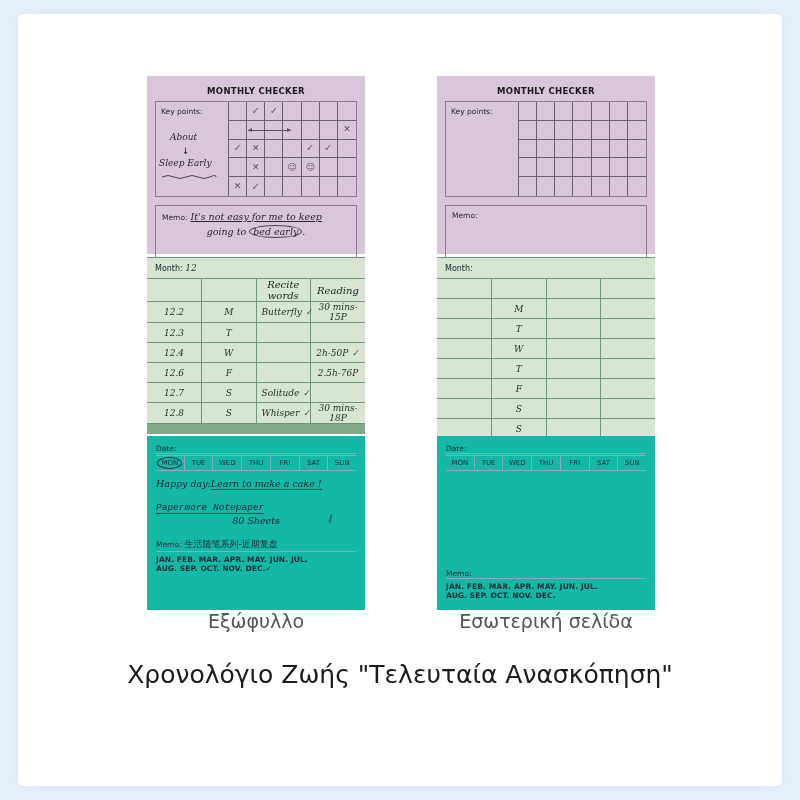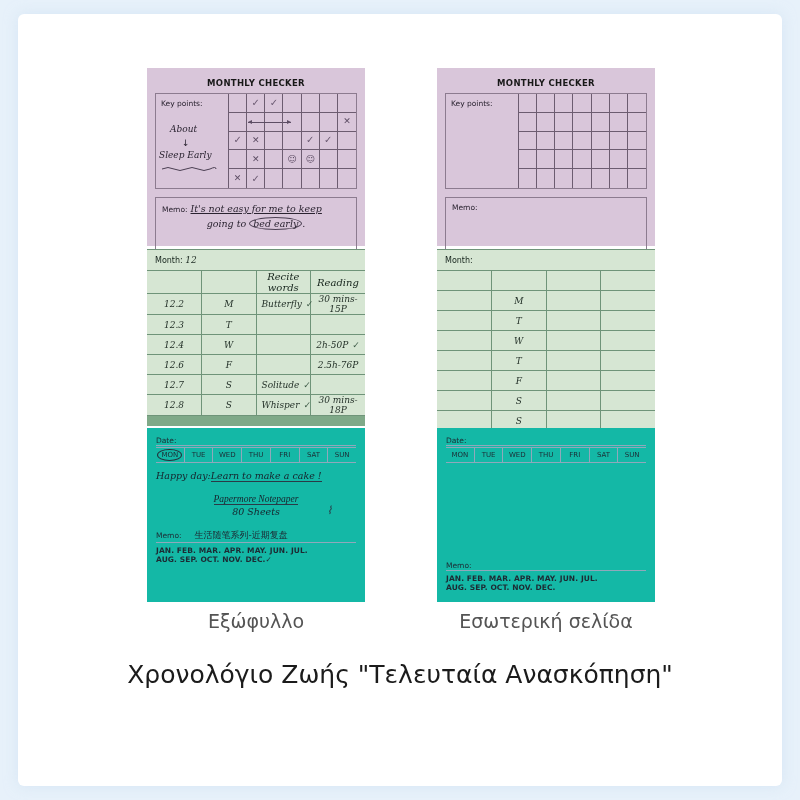--- a/index.html
+++ b/index.html
@@ -8,21 +8,21 @@
     background:#e7f1fa;
     font-family:"DejaVu Sans","Liberation Sans",sans-serif;
     overflow:hidden;
   }
   .page{
     position:absolute;left:18px;top:14px;width:764px;height:772px;
     background:#ffffff;border-radius:6px;
     box-shadow:0 0 14px rgba(200,220,240,.55);
   }
   .cards{
-    position:absolute;left:0;top:8px;width:696px;height:560px;
+    position:absolute;left:0;top:16px;width:696px;height:560px;
   }
 
   
   .card{position:absolute;top:46px;width:218px;height:542px;}
   .card.left{left:129px;}
   .card.right{left:419px;}
 
   .sect{position:relative;width:100%;box-sizing:border-box;}
   .sect.purple{background:#d9c6da;height:178px;padding:8px 8px 0 8px;}
   .sect.green{background:#a9c9ae;height:176px;padding:0;}
@@ -108,27 +108,27 @@
   .b-lbl{font-size:7.5px;color:#1d2a33;margin-bottom:1px;}
   .b-rule{border-bottom:1px solid #8fa8bb;}
   .days{display:flex;border-top:1px solid #8fa8bb;border-bottom:1px solid #8fa8bb;}
   .day{flex:1;text-align:center;font-size:7px;color:#1d2a33;padding:3px 0;
        border-right:1px solid #8fa8bb;position:relative;}
   .day:last-child{border-right:none;}
   .day.sel span{border:1px solid #24303a;border-radius:50%;padding:1px 3px;}
   .b-line{font-family:"DejaVu Serif",serif;font-style:italic;font-size:9.5px;
           color:#16232c;margin-top:7px;}
   .b-u{border-bottom:1px solid #2a3a46;}
-  .b-brand{font-family:Liberation Serif, serif;font-style:italic;font-size:9.5px;
-          color:#16232c;text-align:center;margin-top:13px;}
+  .b-brand{font-family:Liberation Mono, monospace;font-style:italic;font-size:9.5px;
+          color:#16232c;margin-top:13px;}
   .b-sheets{font-family:"DejaVu Serif",serif;font-style:italic;font-size:9.5px;
           color:#16232c;text-align:center;margin-top:2px;position:relative;}
   .squiggle{position:absolute;right:24px;top:-2px;font-size:11px;color:#2a3a46;}
   .b-memo{margin-top:12px;font-size:7.5px;color:#1d2a33;}
-  .b-memo .cn{font-family:"DejaVu Sans",sans-serif;font-size:9px;margin-left:13px;}
+  .b-memo .cn{font-family:"DejaVu Sans",sans-serif;font-size:9px;margin-left:3px;}
   .months{margin-top:3px;font-size:7.5px;font-weight:bold;color:#1d2a33;
           line-height:1.25;letter-spacing:.1px;}
   .months .tk{font-weight:normal;}
 
   
   .blank .gtbl tbody tr td{background:#d6e6d3;}
 
   
   .cap{position:absolute;top:596px;font-size:19px;color:#545454;
        text-align:center;width:218px;}

